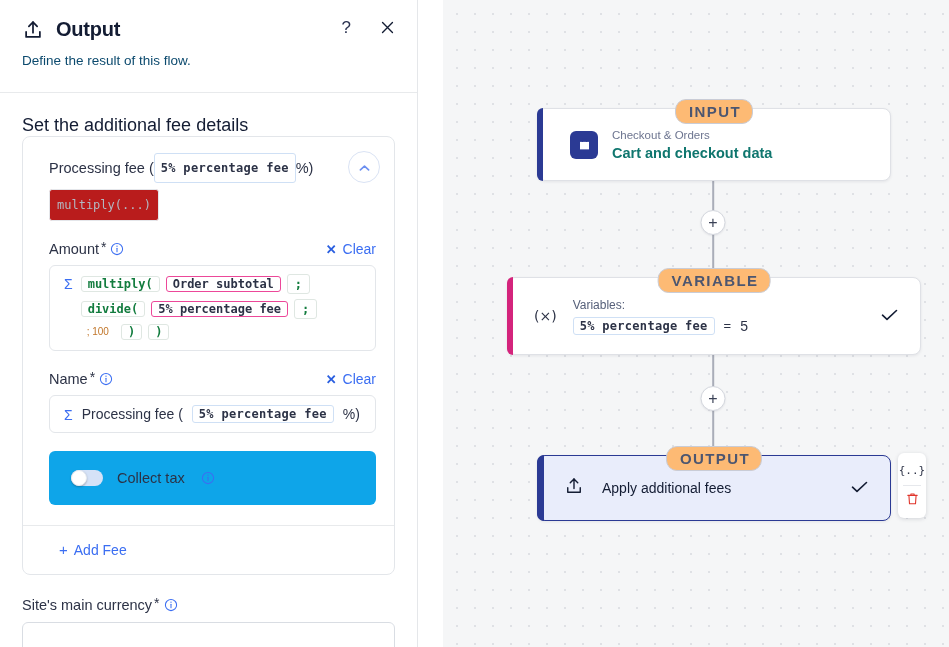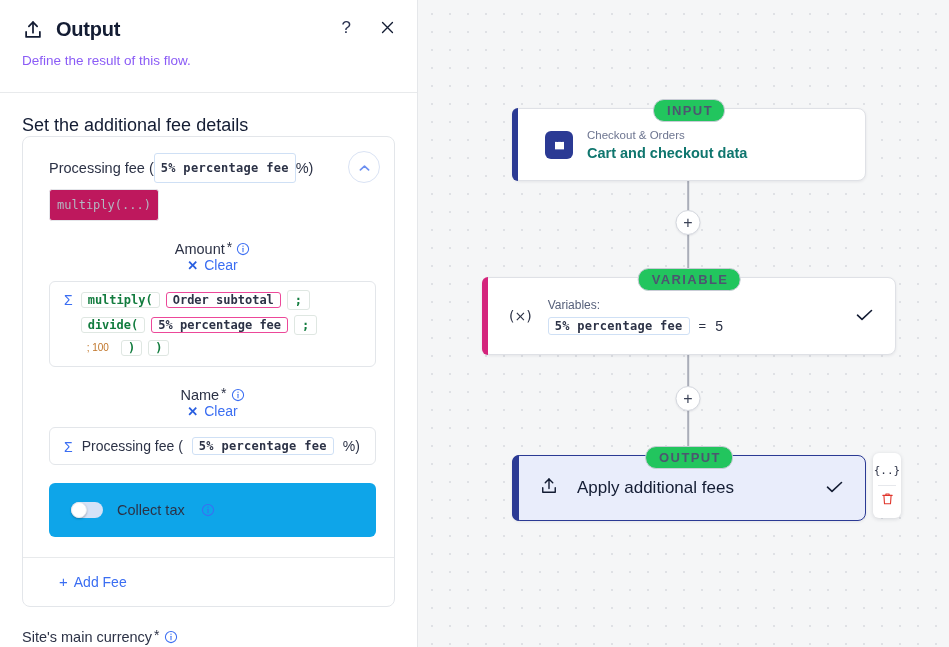--- a/index.html
+++ b/index.html
@@ -10,20 +10,21 @@
     overflow: hidden;
     font-family: "Liberation Sans", sans-serif;
     background: #ffffff;
   }
 
   .app {
     position: relative;
     width: 949px;
     height: 647px;
     display: flex;
+    gap: 25px;
   }
 
   
   .panel {
     width: 418px;
     height: 647px;
     background: #ffffff;
     border-right: 1px solid #e5e7ea;
     position: relative;
     overflow: hidden;
@@ -53,21 +54,21 @@
   .panel-title {
     font-size: 20px;
     font-weight: bold;
     color: #131c33;
     letter-spacing: -0.2px;
   }
 
   .panel-subtitle {
     margin-top: 12px;
     font-size: 13.5px;
-    color: #8b5cf6;
+    color: #0c4a6e;
   }
 
   .header-actions {
     position: absolute;
     top: 16px;
     right: 18px;
     display: flex;
     align-items: center;
     gap: 20px;
   }
@@ -133,21 +134,21 @@
     letter-spacing: 0.3px;
     font-family: "DejaVu Sans Mono", monospace;
     vertical-align: 1px;
   }
 
   .chip-muted {
     display: inline-block;
     margin-top: 6px;
     border: 1px solid #e4e6ea;
     border-radius: 3px;
-    background: #be185d;
+    background: #b91c1c;
     padding: 2px 7px;
     font-size: 12px;
     color: #b3b8c2;
     font-family: "DejaVu Sans Mono", monospace;
   }
 
   .collapse-btn {
     position: absolute;
     top: 14px;
     right: 14px;
@@ -161,21 +162,20 @@
     justify-content: center;
     cursor: pointer;
   }
 
   .field-label-row {
     display: flex;
     align-items: center;
     justify-content: space-between;
     margin-top: 20px;
     margin-bottom: 8px;
-    flex-direction: column;
   }
 
   .field-label {
     font-size: 14.5px;
     color: #2c3246;
     display: flex;
     align-items: baseline;
     gap: 2px;
   }
 
@@ -365,24 +365,24 @@
     left: -1px; top: -1px; bottom: -1px;
     width: 6px;
     border-radius: 8px 0 0 8px;
   }
 
   .node-badge {
     position: absolute;
     top: -10px;
     left: 50%;
     transform: translateX(-50%);
-    background: #22c55e;
+    background: #fdba74;
     border: 1px solid #c9ccd6;
     border-radius: 11px;
-    font-size: 13px;
+    font-size: 15px;
     letter-spacing: 1.4px;
     font-weight: bold;
     color: #4c5670;
     padding: 3px 11px 3px 13px;
     z-index: 3;
     white-space: nowrap;
   }
 
   
   #node-input {
@@ -432,21 +432,21 @@
 
   
   #node-output {
     left: 94px; top: 455px; width: 354px; height: 66px;
     background: #e9edfb;
     border: 1px solid #2b3a94;
   }
   #node-output .accent { background: #2b3a94; width: 7px; }
 
   .out-icon { margin-left: 26px; flex: 0 0 auto; }
-  .out-label { margin-left: 18px; font-size: 17px; color: #131c33; }
+  .out-label { margin-left: 18px; font-size: 14px; color: #131c33; }
 
   
   .conn {
     position: absolute;
     width: 1.6px;
     background: #a9adb8;
     left: 270px;
     transform: translateX(-50%);
   }
   #conn1 { top: 181px; height: 96px; }

